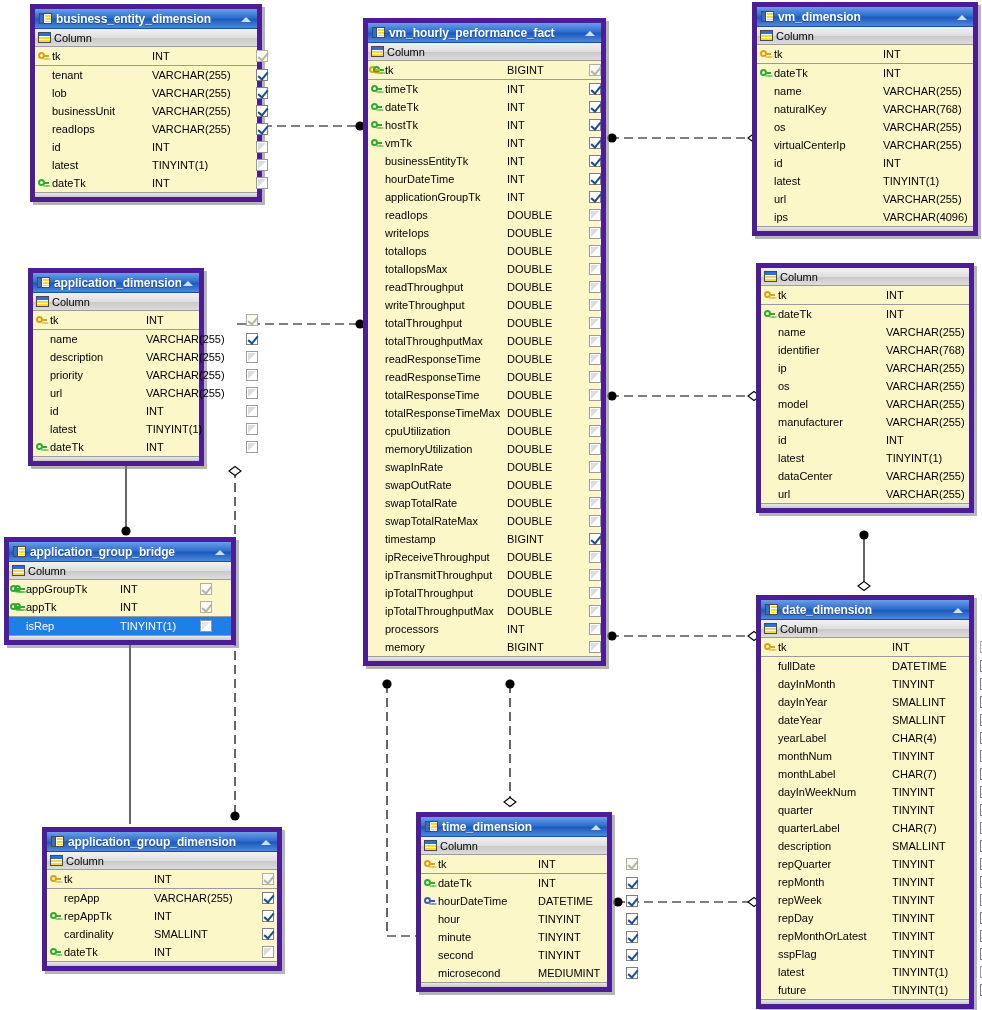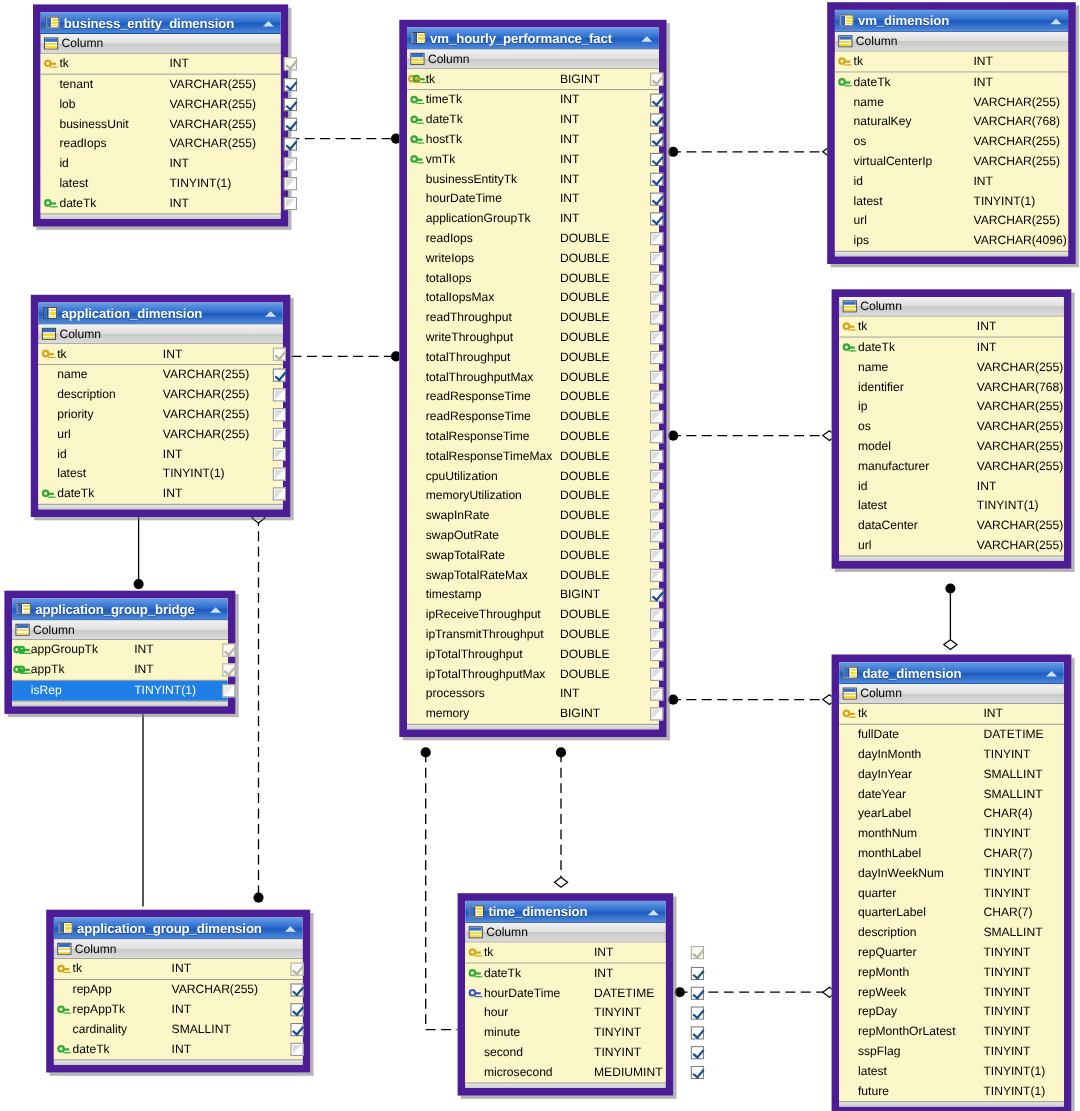--- a/index.html
+++ b/index.html
@@ -29,21 +29,21 @@
     width: 982px; height: 1010px;
     z-index: 1;
     pointer-events: none;
   }
 
   
   .tbl {
     position: absolute;
     z-index: 5;
     background: #fdfde8;
-    border: 7px solid #4c1d95;
+    border: 5px solid #4c1d95;
     box-shadow: 3px 3px 0 rgba(120,120,120,0.55);
     box-sizing: border-box;
   }
 
   
   .tbl-title {
     height: 19px;
     display: flex;
     align-items: center;
     padding: 0 3px 0 4px;
@@ -1039,21 +1039,21 @@
           <span class="keycell"></span>
           <span class="cname" style="width:110px;flex:0 0 110px">future</span>
           <span class="ctype" style="width:84px;flex:0 0 84px">TINYINT(1)</span>
           <span class="cchk">
             <span class="chk on"></span>
           </span>
         </div>
       </div>
       <div class="tbl-foot"></div>
     </div>
-    <div class="tbl" style="left: 28px; top: 268px; width: 236px;">
+    <div class="tbl" style="left: 28px; top: 268px; width: 176px;">
       <div class="tbl-title">
         <span class="ico-table"></span>
         <span class="tname">application_dimension</span>
         <span class="ico-collapse"></span>
       </div>
       <div class="tbl-colhdr">
         <span class="ico-col"></span>
         <span>Column</span>
       </div>
       <div class="rows">
@@ -1121,21 +1121,21 @@
           </span>
           <span class="cname" style="width:92px;flex:0 0 92px">dateTk</span>
           <span class="ctype" style="width:96px;flex:0 0 96px">INT</span>
           <span class="cchk">
             <span class="chk off"></span>
           </span>
         </div>
       </div>
       <div class="tbl-foot"></div>
     </div>
-    <div class="tbl" style="left: 4px; top: 537px; width: 210px;">
+    <div class="tbl" style="left: 4px; top: 537px; width: 232px;">
       <div class="tbl-title">
         <span class="ico-table"></span>
         <span class="tname">application_group_bridge</span>
         <span class="ico-collapse"></span>
       </div>
       <div class="tbl-colhdr">
         <span class="ico-col"></span>
         <span>Column</span>
       </div>
       <div class="rows">

